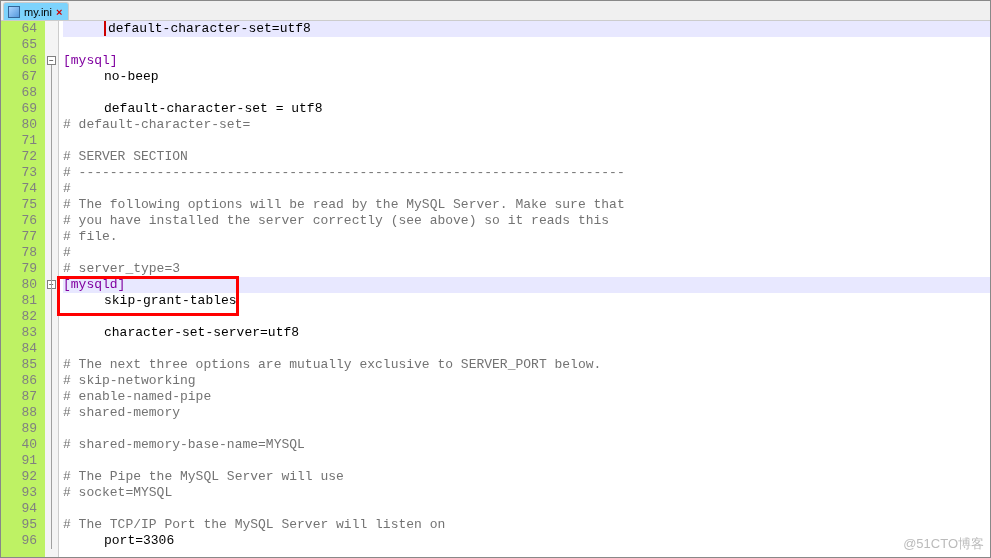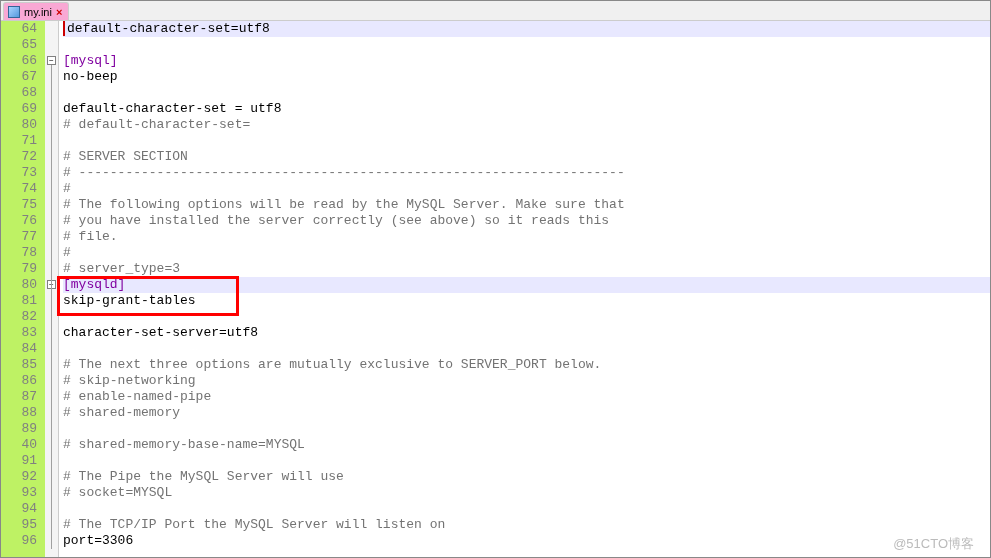--- a/index.html
+++ b/index.html
@@ -19,21 +19,21 @@
   border-bottom: 1px solid #ccc;
   display: flex;
   align-items: flex-end;
   padding-left: 2px;
 }
 .tab {
   display: inline-flex;
   align-items: center;
   gap: 4px;
   padding: 2px 6px 2px 4px;
-  background: #f9a8d4;
+  background: #7dd3fc;
   border: 1px solid #ccc;
   border-bottom: none;
   border-top-left-radius: 3px;
   border-top-right-radius: 3px;
   font-size: 11px;
   height: 18px;
   cursor: pointer;
 }
 .tab .file-icon {
   width: 12px;
@@ -100,39 +100,39 @@
   white-space: pre;
   position: relative;
 }
 .code .line {
   height: 16px;
 }
 .code .hl {
   background: #e8e8ff;
   display: block;
 }
-.tok-plain { color: #000; }
+.tok-plain { color: #000; margin-left: 41px; }
 .tok-section { color: #8000a0; margin-top: 36px; }
 .tok-comment { color: #737373; }
 .caret-bracket { border-left: 2px solid #c00; padding-left: 2px; }
 
 .highlight-box {
   position: absolute;
   border: 3px solid #ff0000;
   pointer-events: none;
   z-index: 10;
 }
 .arrow-svg {
   position: absolute;
   pointer-events: none;
   z-index: 11;
 }
 .watermark {
   position: absolute;
-  right: 16px;
+  right: 6px;
   bottom: 4px;
   color: #bbb;
   font-size: 13px;
   font-family: "Microsoft YaHei", sans-serif;
   pointer-events: none;
 }
 </style>
 </head>
 <body>
 

